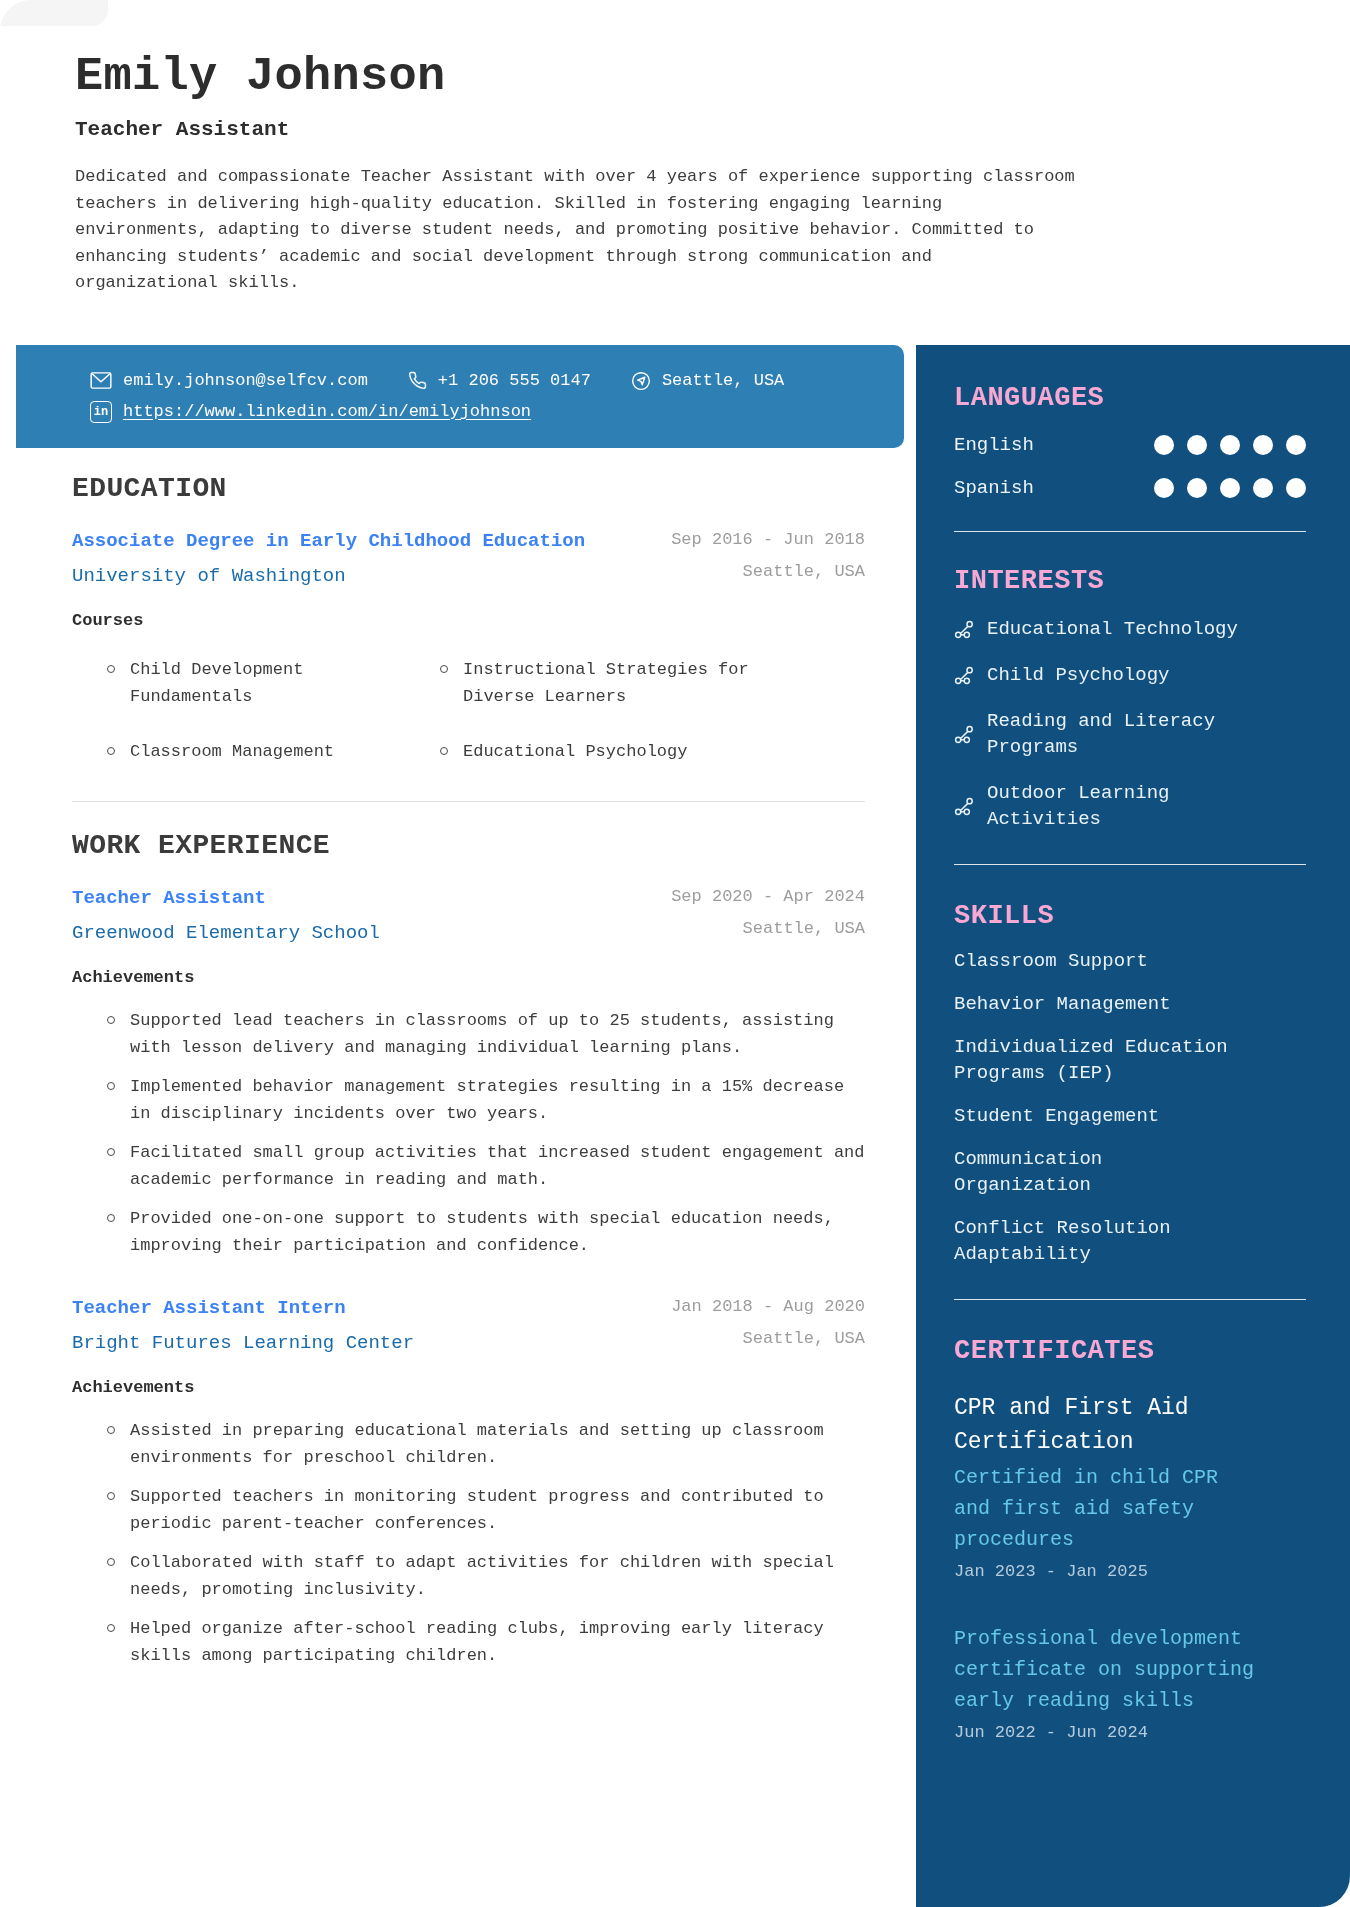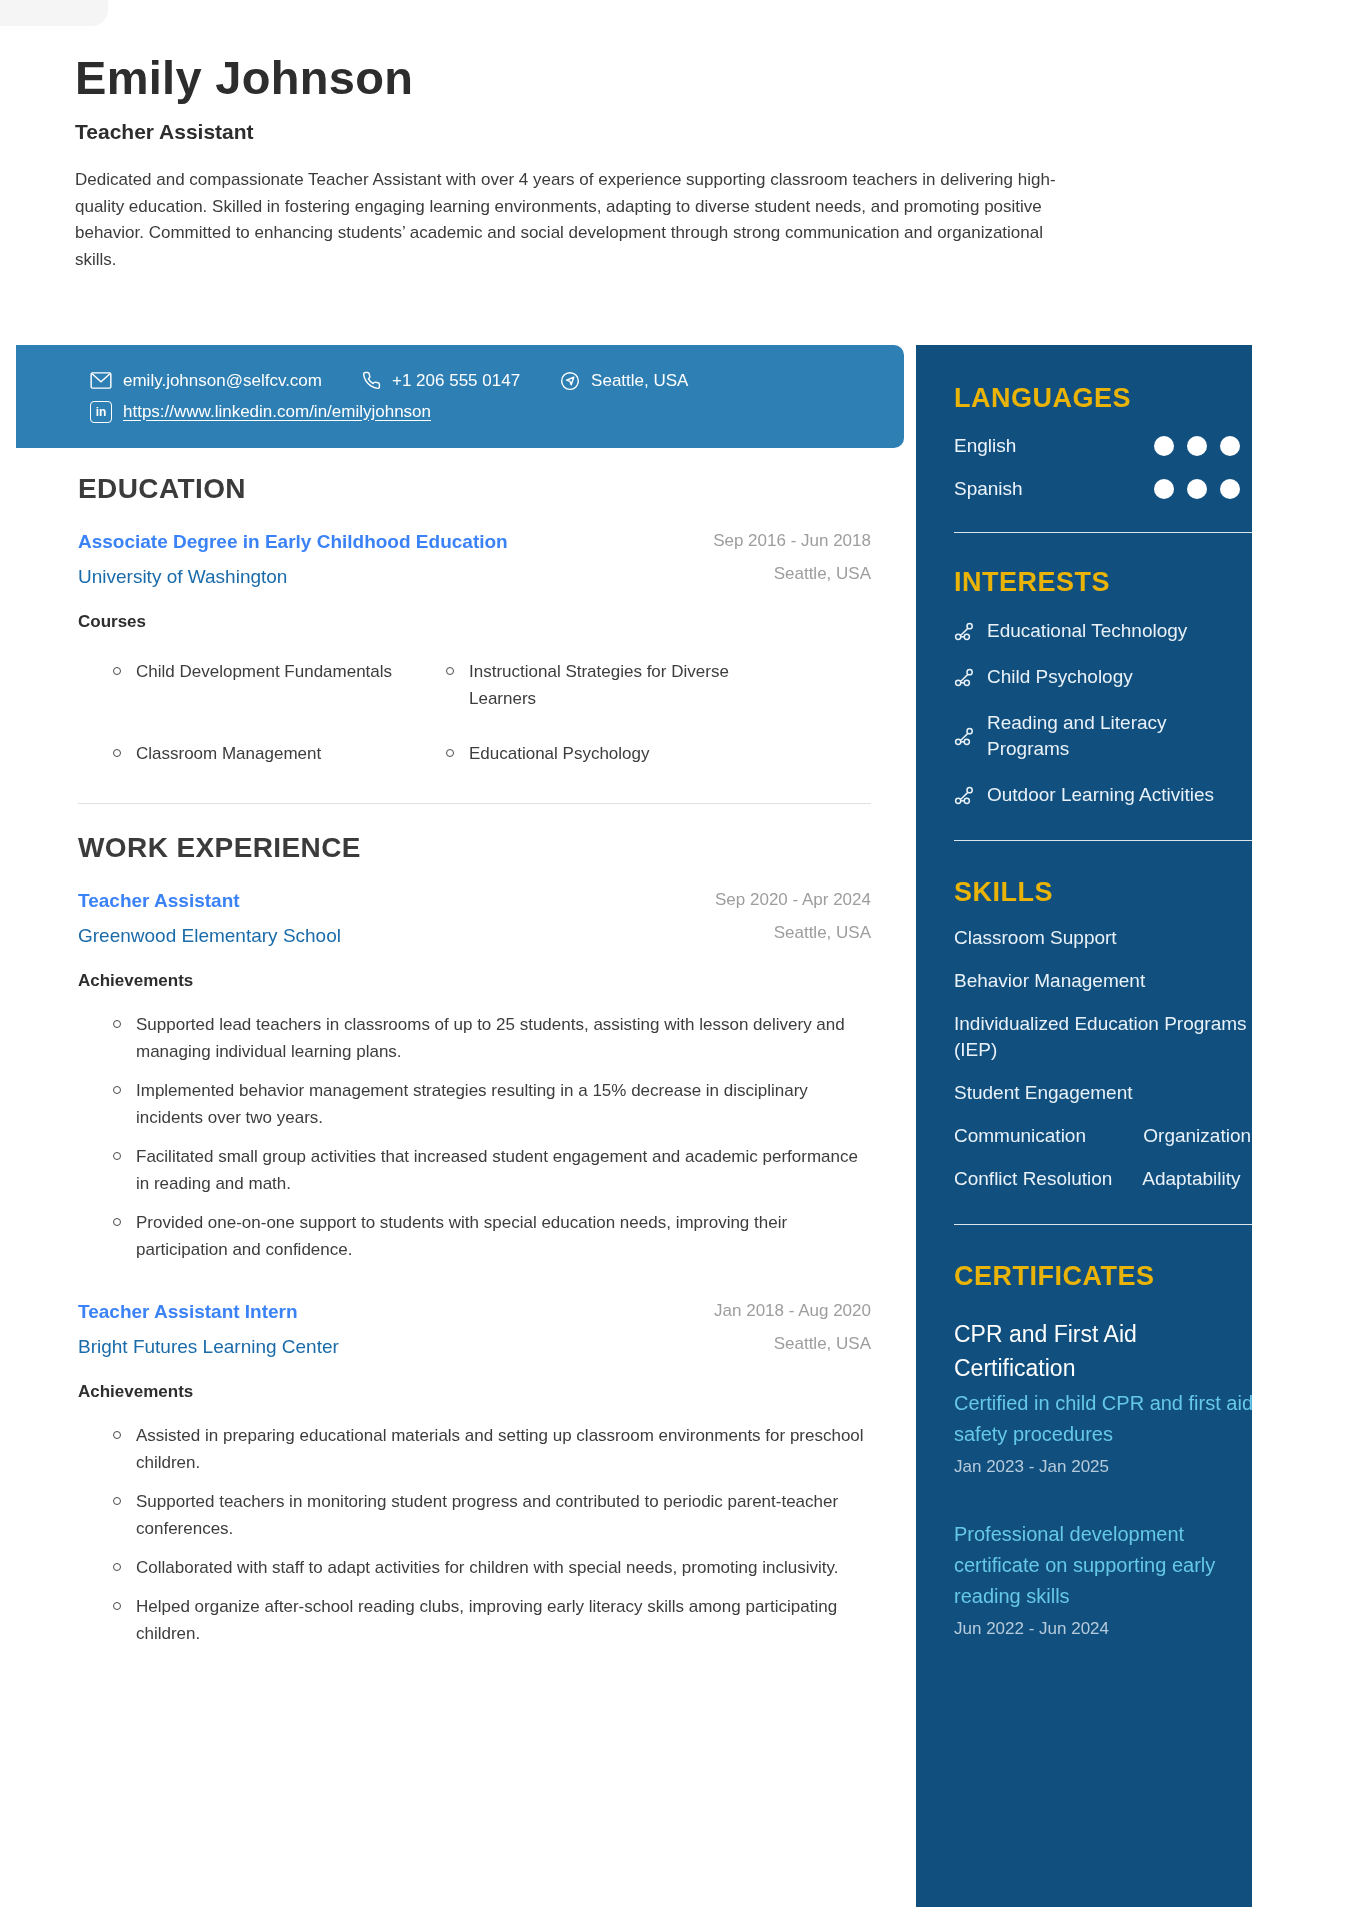--- a/index.html
+++ b/index.html
@@ -1,18 +1,18 @@
 <!DOCTYPE html>
 <html><head>
 <meta charset="utf-8">
 <style>
   html,body { margin:0; padding:0; background:#ffffff; }
   .page {
-    position:relative; width:1252px; height:1907px; background:#ffffff;
-    font-family:Liberation Sans, sans-serif; overflow:hidden; color:#3d3d3d;
+    position:relative; width:1350px; height:1907px; background:#ffffff;
+    font-family:Liberation Mono, monospace; overflow:hidden; color:#3d3d3d;border-radius:31px;
   }
   .corner-blob { position:absolute; top:0; left:0; width:108px; height:26px;
     background:#f5f5f5; border-radius:0 0 16px 0; }
 
   
   .header { position:absolute; top:50px; left:75px; width:1010px; }
   .name { font-size:47px; font-weight:700; color:#2d2d2d; letter-spacing:0.3px; }
   .job-title { font-size:21px; font-weight:700; color:#2d2d2d; margin-top:15px; }
   .summary { margin-top:23px; font-size:17px; line-height:26.5px; color:#3c3c3c; max-width:1000px; }
 
@@ -24,41 +24,41 @@
     display:flex; flex-direction:column; justify-content:center; gap:10px; font-size:17px;
   }
   .contact-row { display:flex; align-items:center; gap:40px; }
   .contact-item { display:flex; align-items:center; gap:11px; white-space:nowrap; }
   .icon { display:inline-flex; align-items:center; justify-content:center; }
   .li-box { width:20px; height:20px; border:1.6px solid #ffffff; border-radius:4px;
     font-size:12px; font-weight:700; display:inline-flex; align-items:center; justify-content:center; }
   .linkedin-link { color:#ffffff; text-decoration:underline; text-underline-offset:3px; cursor:pointer; }
 
   
-  .left-col { position:absolute; top:473px; left:78px; width:793px; }
+  .left-col { position:absolute; top:473px; left:72px; width:793px; }
   .section-heading { font-size:28px; font-weight:700; color:#3b3b3b; letter-spacing:0.4px; }
   .entry-header { display:flex; justify-content:space-between; margin-top:26px; }
   .entry-title { font-size:19px; font-weight:700; color:#3b82f6; }
   .entry-org { font-size:19px; color:#1a6baa; margin-top:13px; }
   .entry-meta { text-align:right; color:#9d9d9d; font-size:17px; flex-shrink:0; padding-left:20px; }
   .entry-loc { margin-top:13px; }
   .sub-label { font-size:17px; font-weight:700; color:#2e2e2e; margin-top:24px; }
   .courses-grid { display:grid; grid-template-columns:315px 315px; column-gap:18px;
     row-gap:28px; margin-top:26px; padding-left:30px; }
   .bullet-item { position:relative; padding-left:28px; font-size:17px; line-height:27px; color:#3d3d3d; }
   .bullet-item::before { content:""; position:absolute; left:5px; top:9px; width:6px; height:6px;
     border:1.8px solid #4a4a4a; border-radius:50%; }
   .divider { border:none; border-top:1px solid #e1e1e1; margin:36px 0 28px 0; }
   .ach-list { margin-top:20px; padding-left:30px; display:flex; flex-direction:column; gap:12px; }
   .job2 { margin-top:38px; }
 
   
   .sidebar { position:absolute; top:345px; left:916px; width:434px; height:1562px;
     background:#11507e; box-sizing:border-box; padding:38px 44px 0 38px; color:#ffffff; }
-  .side-heading { font-size:27px; font-weight:700; letter-spacing:0.5px; color:#eab308; }
+  .side-heading { font-size:27px; font-weight:700; letter-spacing:0.5px; color:#f9a8d4; }
   .lang-row { display:flex; justify-content:space-between; align-items:center; margin-top:21px; }
   .lang-name { font-size:19px; color:#edf4fb; }
   .dots { display:flex; gap:13px; }
   .dot { width:20px; height:20px; border-radius:50%; background:#ffffff; }
   .side-divider { border:none; border-top:1px solid rgba(255,255,255,0.85); margin:32px 0 0 0; }
   .interests-block .side-heading { margin-top:34px; }
   .interest-item { display:flex; align-items:center; gap:13px; margin-top:20px;
     font-size:19px; color:#e9f1f9; line-height:26px; }
   .interest-item .txt { max-width:252px; }
   .skills-block .side-heading { margin-top:36px; }

